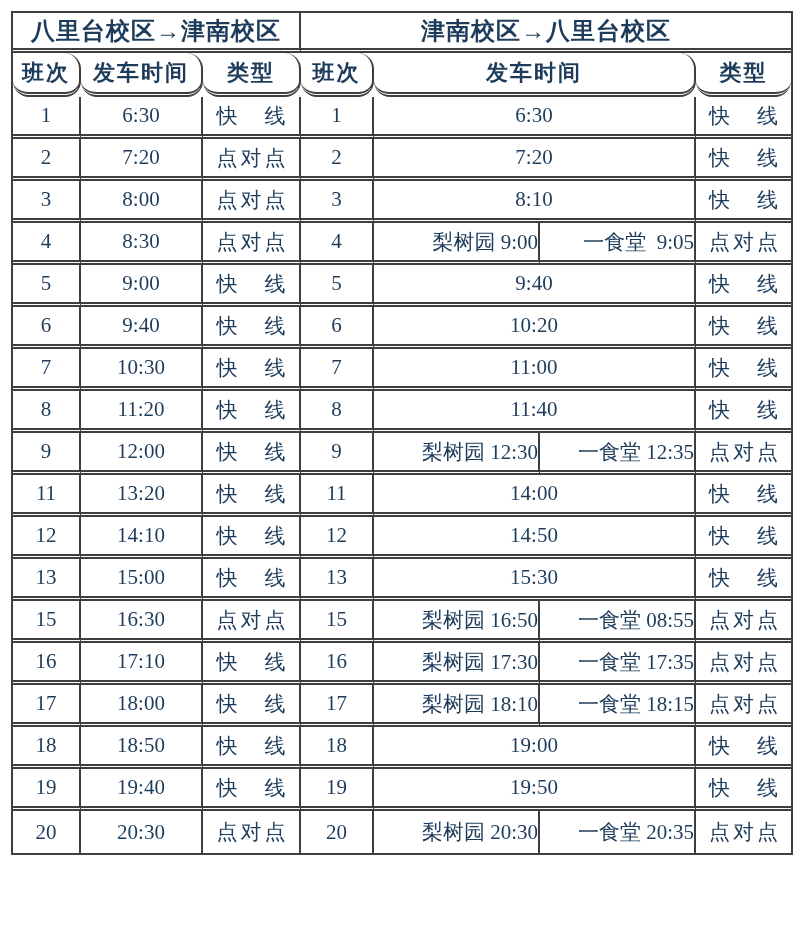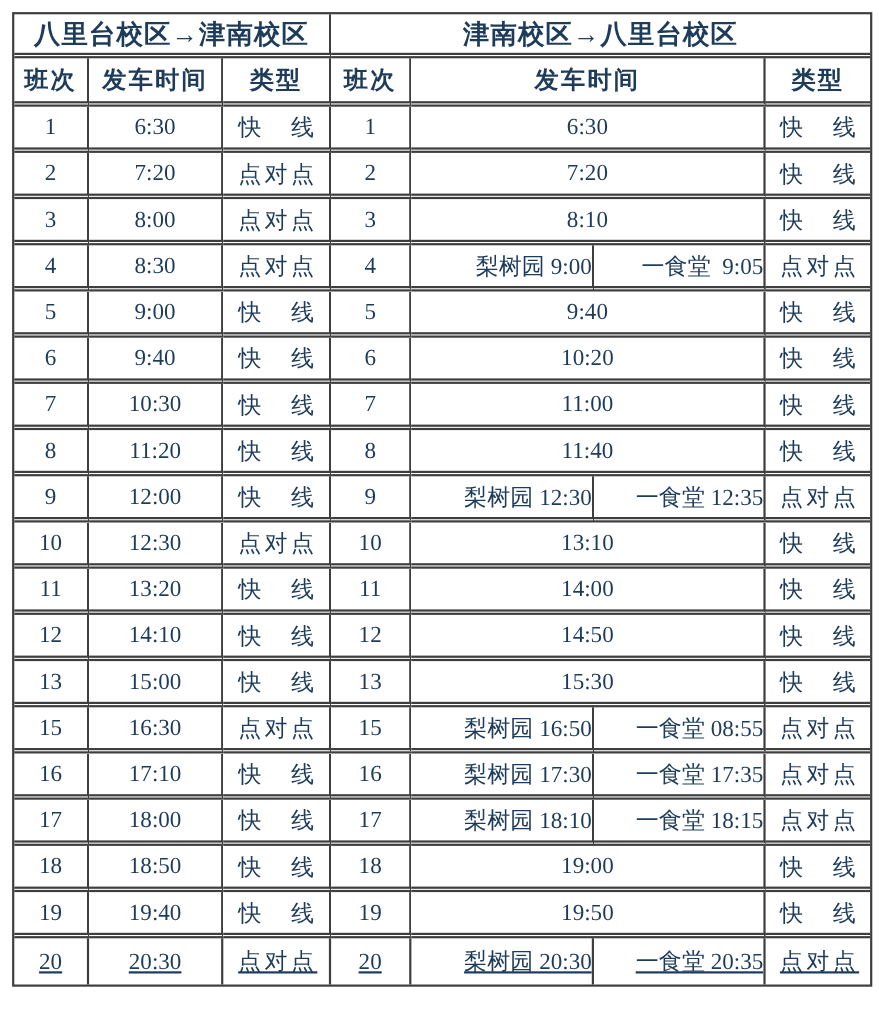--- a/index.html
+++ b/index.html
@@ -24,29 +24,29 @@
   }
   td{
     box-sizing:border-box;
     border-right:2px solid var(--border-color);
     border-bottom:5px double var(--border-color);
     text-align:center;vertical-align:middle;
     padding:0;overflow:hidden;
     color:var(--text-color);
   }
   td.row-end{border-right:none;}
-  tr.last-row td{border-bottom:none;text-decoration:underline;}
+  tr.last-row td{border-bottom:none;}
   tr.title-row td{
     height:40px;
     font-family:"Liberation Sans","DejaVu Sans",sans-serif;
     font-weight:bold;font-size:24px;letter-spacing:1px;
   }
   tr.header-row td{
     height:44px;
-    font-weight:bold;font-size:22px;letter-spacing:2px;
+    font-weight:bold;font-size:22px;letter-spacing:2px;border-radius:16px;
   }
   tr.data-row td{height:42px;font-size:21px;}
   td.type-cell{font-size:20px;letter-spacing:3px;padding-left:3px;}
   td.sub-time{font-size:20px;white-space:pre;text-align:right;}
 </style>
 </head>
 <body>
 
 <div class="page">
   <table class="timetable">
@@ -140,28 +140,20 @@
         <tr class="data-row">
           <td>9</td>
           <td>12:00</td>
           <td class="type-cell">快　线</td>
           <td>9</td>
           <td class="sub-time">梨树园 12:30</td>
           <td class="sub-time">一食堂 12:35</td>
           <td class="type-cell row-end">点对点</td>
         </tr>
         <tr class="data-row">
-          <td>10</td>
-          <td>12:30</td>
-          <td class="type-cell">点对点</td>
-          <td>10</td>
-          <td colspan="2">13:10</td>
-          <td class="type-cell row-end">快　线</td>
-        </tr>
-        <tr class="data-row">
           <td>11</td>
           <td>13:20</td>
           <td class="type-cell">快　线</td>
           <td>11</td>
           <td colspan="2">14:00</td>
           <td class="type-cell row-end">快　线</td>
         </tr>
         <tr class="data-row">
           <td>12</td>
           <td>14:10</td>

